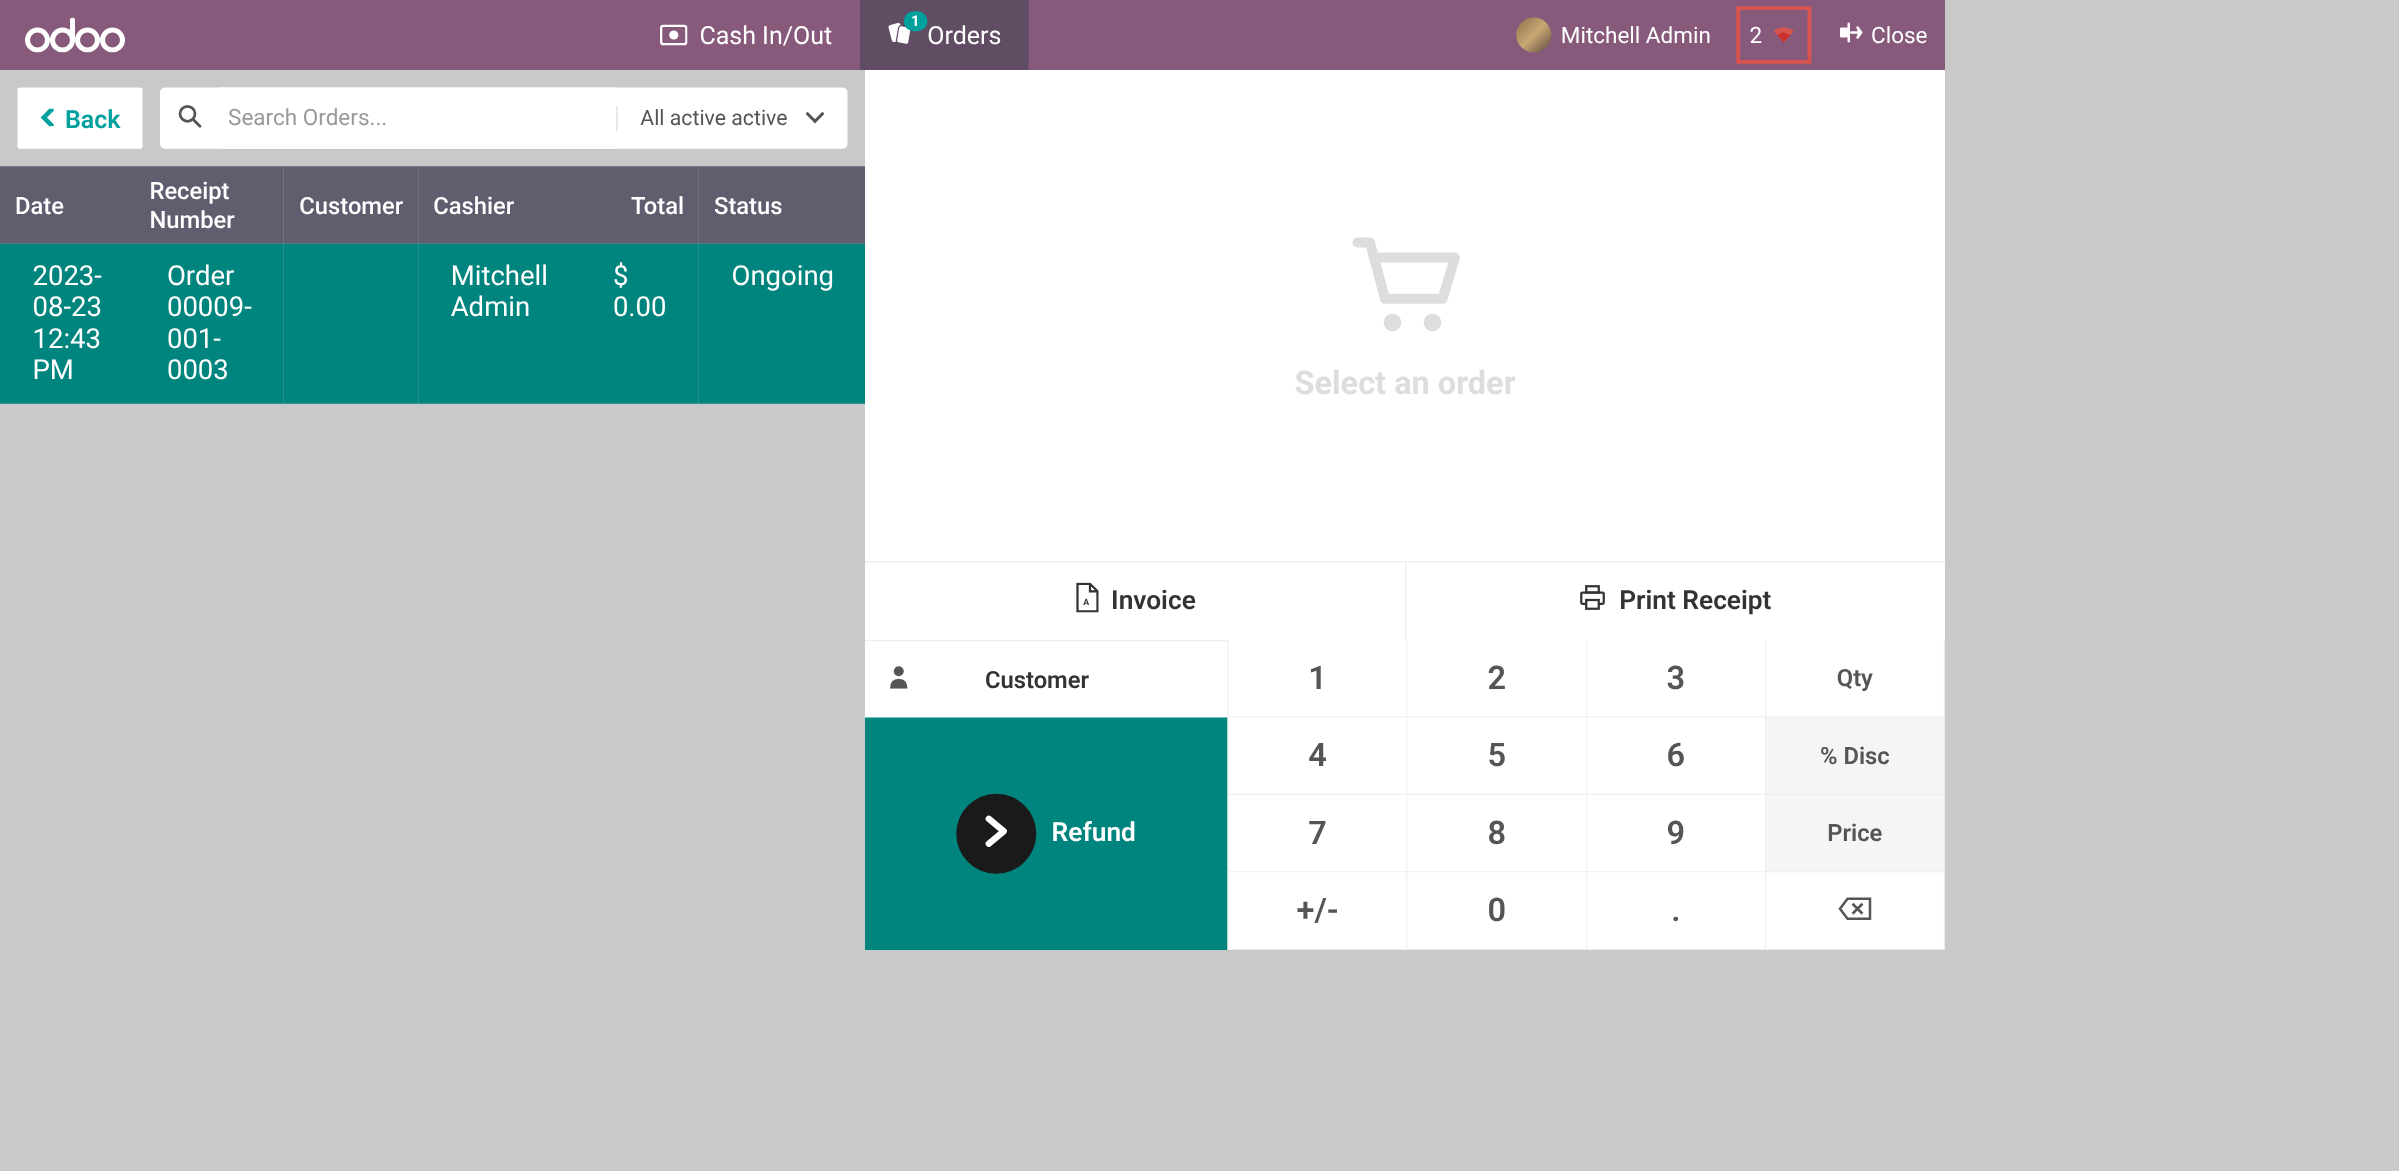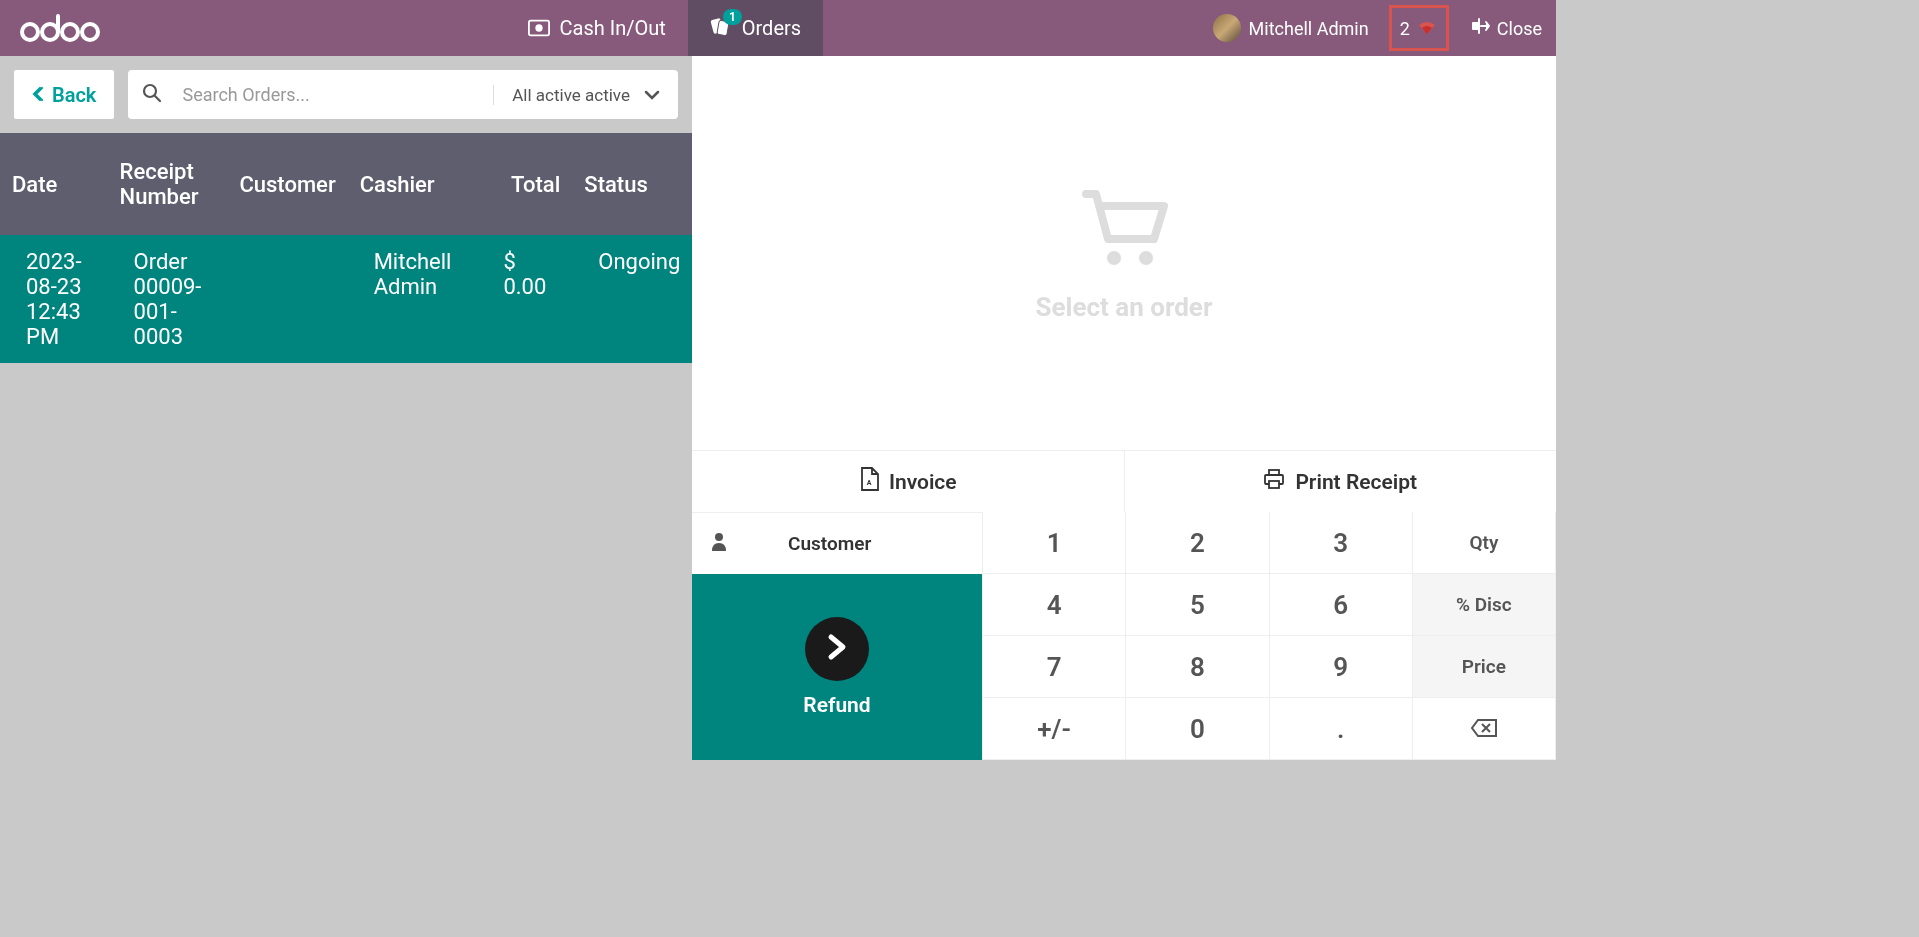--- a/index.html
+++ b/index.html
@@ -32,40 +32,40 @@
     .new-order-btn { background: #00a09d; color: #fff; padding: 12px 18px; font-size: 20px; font-weight: 600; cursor: pointer; border-radius: 2px; }
     .search-wrap { flex: 1; background: #fff; display: flex; align-items: center; border-radius: 4px; }
     .search-icon-box { padding: 0 14px; }
     .search-input { flex: 1; border: none; outline: none; font-size: 18px; padding: 14px 6px; color: #555; }
     .search-input::placeholder { color: #999; }
     .filter-dropdown { border-left: 1px solid #ddd; padding: 0 18px; display: flex; align-items: center; gap: 14px; font-size: 17px; color: #555; cursor: pointer; }
     
     
     .orders-table { width: 100%; border-collapse: collapse; }
     .orders-table thead { background: #5f5e6e; color: #fff; }
-    .orders-table th { text-align: left; padding: 26px 12px; font-size: 22px; font-weight: 500; }
+    .orders-table th { text-align: left; padding: 8px 12px; font-size: 19px; font-weight: 500; }
     .orders-table th.right { text-align: right; }
     .orders-table td { padding: 14px 26px; font-size: 22px; vertical-align: top; }
     .orders-table td.right { }
     .orders-table tbody tr.selected { background: #00847e; color: #fff; }
     
     
     .empty-state { flex: 1; display: flex; flex-direction: column; align-items: center; justify-content: center; color: #ddd; }
     .empty-state-text { font-size: 26px; font-weight: 700; margin-top: 14px; color: #ddd; }
     
     
     .action-row { display: flex; border-top: 1px solid #eee; }
     .action-btn { flex: 1; padding: 16px; font-size: 21px; font-weight: 600; display: flex; align-items: center; justify-content: center; gap: 10px; cursor: pointer; border-right: 1px solid #eee; color: #333; }
     .action-btn:last-child { border-right: none; }
     
     
     .pad-area { display: flex; flex: 0 0 auto; }
     .customer-col { width: 290px; display: flex; flex-direction: column; }
     .customer-btn { height: 62px; display: flex; align-items: center; font-size: 19px; font-weight: 600; color: #333; cursor: pointer; padding: 0 18px; gap: 60px; border-top: 1px solid #eee; }
-    .refund-btn { flex: 1; background: #00847e; color: #fff; display: flex; flex-direction: column; align-items: center; justify-content: center; gap: 12px; cursor: pointer; }
+    .refund-btn { flex: 1; background: #00847e; color: #fff; display: flex; align-items: center; justify-content: center; gap: 12px; cursor: pointer; }
     .refund-circle { width: 64px; height: 64px; background: #1a1a1a; border-radius: 50%; display: flex; align-items: center; justify-content: center; }
     .refund-label { font-size: 21px; font-weight: 600; }
     
     .numpad { display: grid; grid-template-columns: repeat(4, 1fr); flex: 1; border-left: 1px solid #eee; }
     .num-key { display: flex; align-items: center; justify-content: center; font-size: 26px; font-weight: 600; color: #555; cursor: pointer; border-right: 1px solid #eee; border-bottom: 1px solid #eee; height: 62px; background: #fff; }
     .num-key.fn { font-size: 19px; color: #555; background: #f5f5f5; }
     .num-key.fn.active { background: #fff; }
   </style>
 </head>
 <body>

